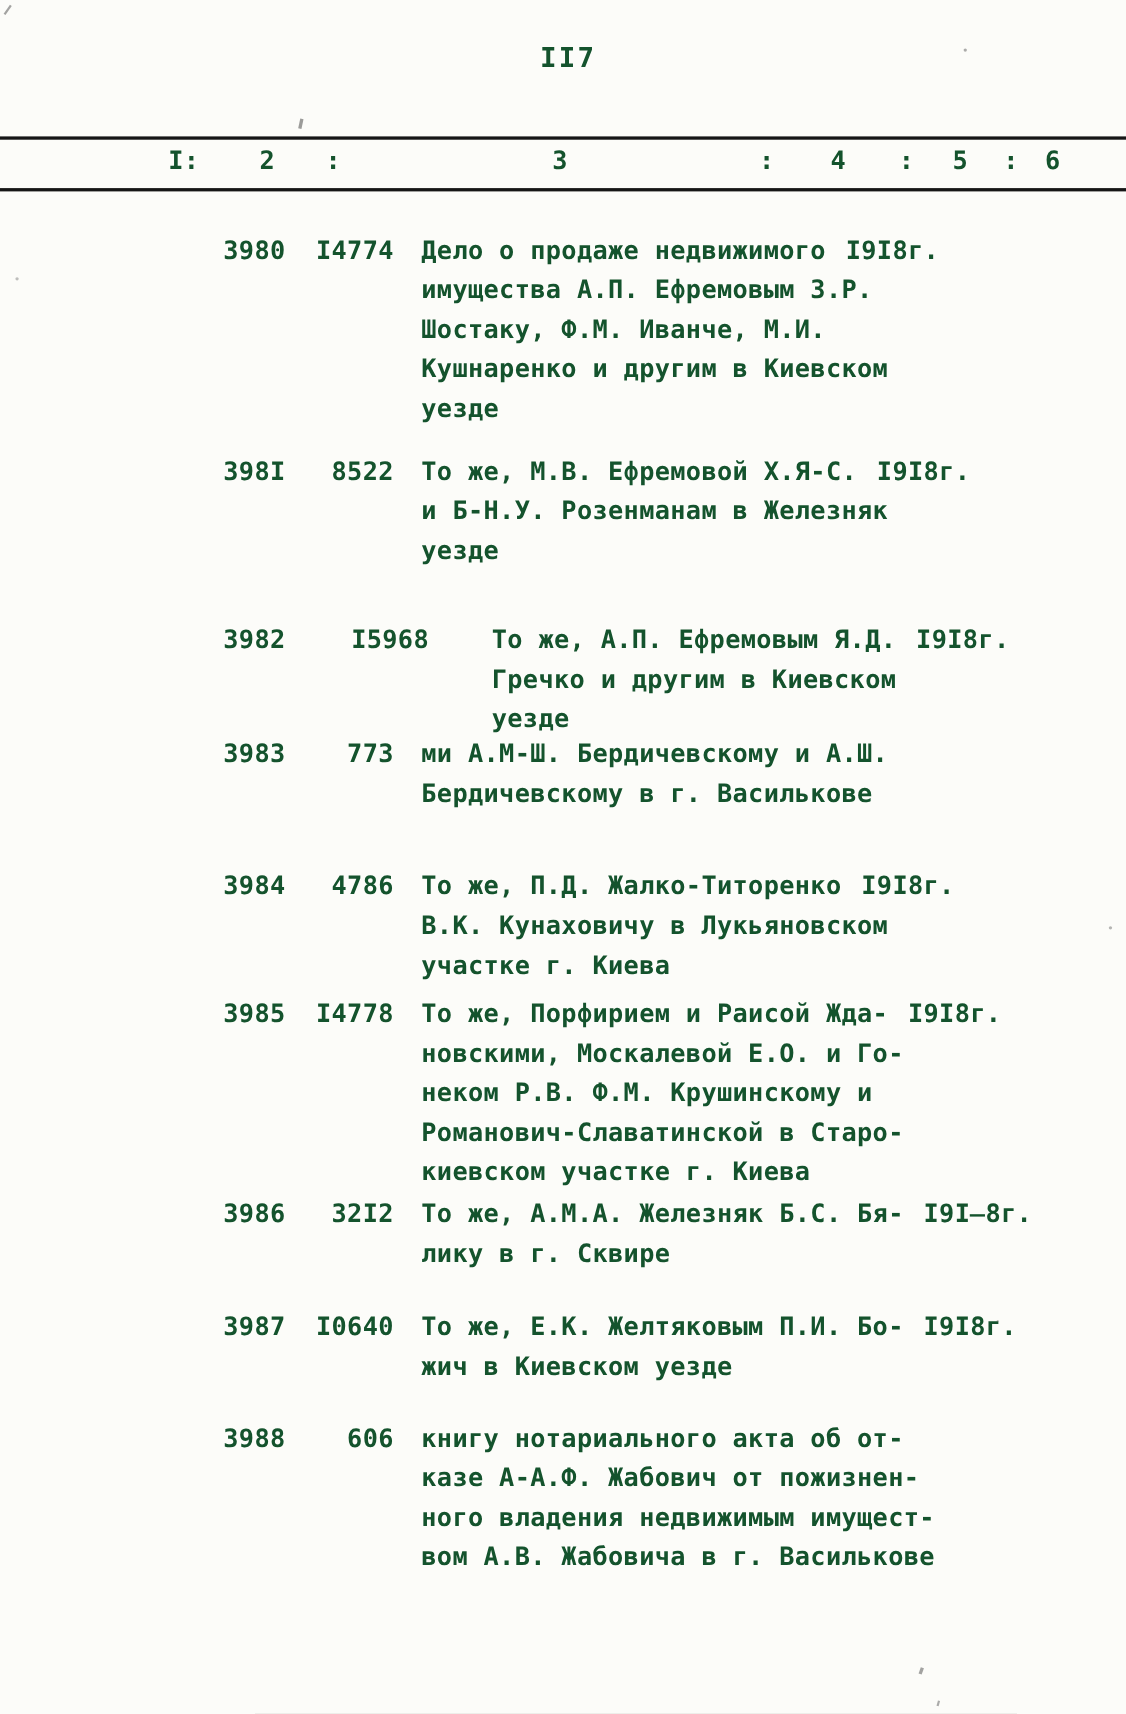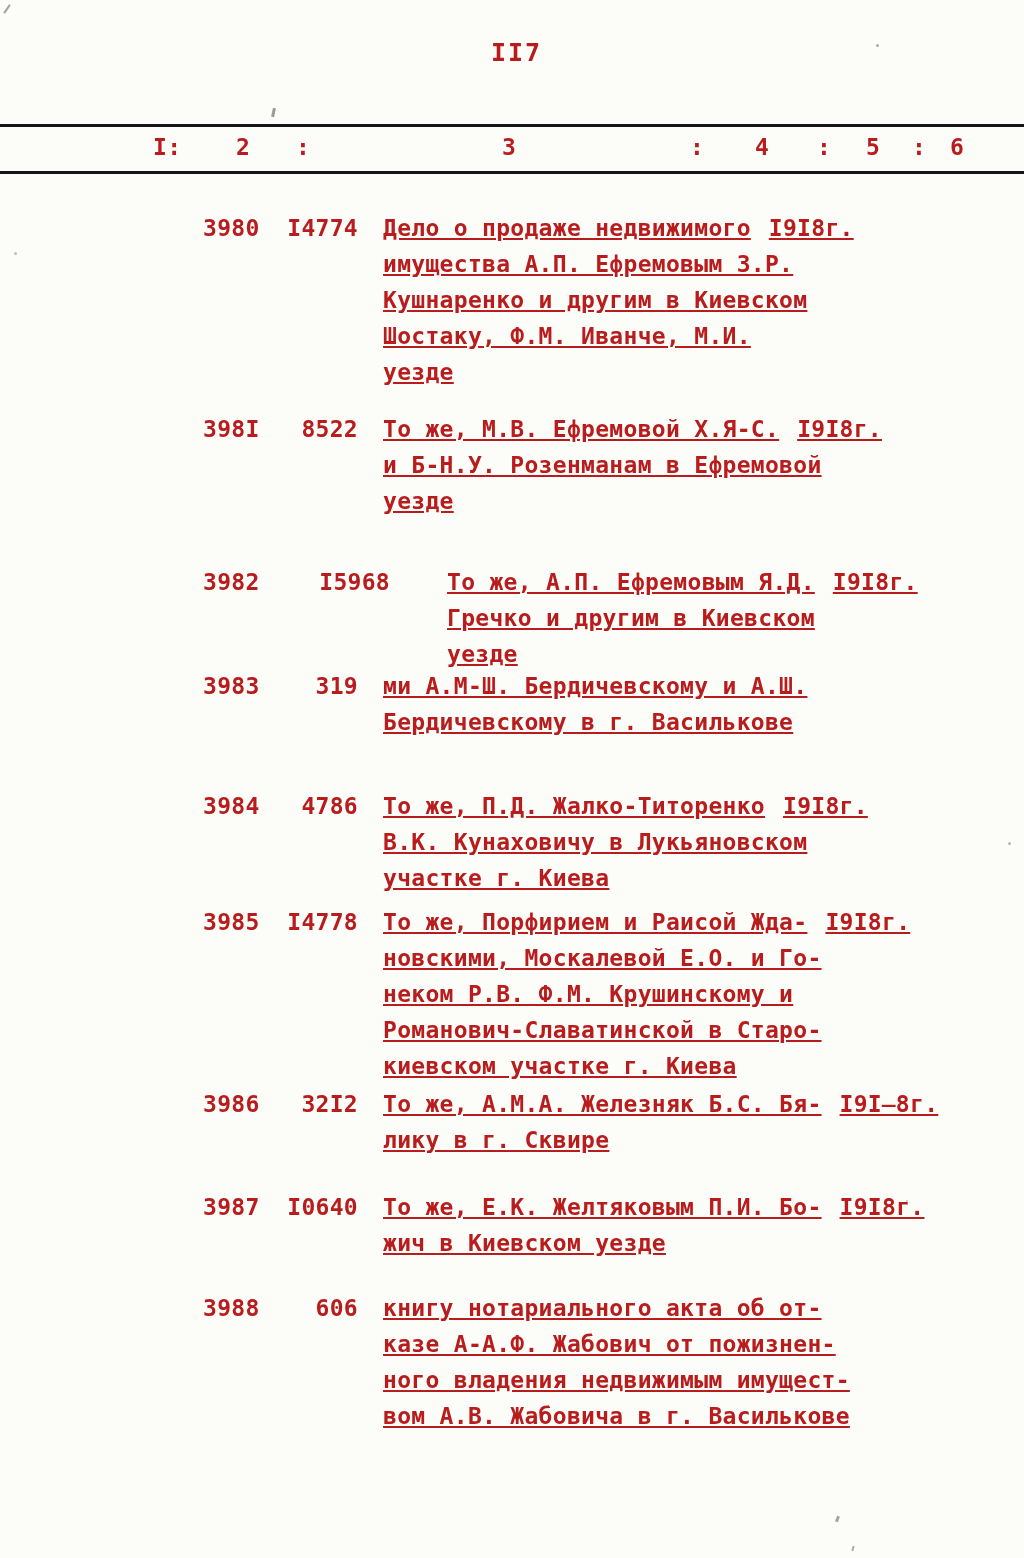--- a/index.html
+++ b/index.html
@@ -4,21 +4,21 @@
 <style>
   html,body{margin:0;padding:0;background:#d8d8d4;}
   .page{
     position:relative;
     width:1024px;height:1558px;
     margin:0 auto;
     background:#fcfcf9;
     overflow:hidden;
     font-family:"DejaVu Sans Mono", monospace;
     font-weight:700;
-    color:#b91c1c;
+    color:#14532d;
   }
   .page-number{
     position:absolute;
     top:38px;left:491px;
     font-size:25px;
     letter-spacing:2px;
   }
   .rule{position:absolute;left:0;width:1024px;background:#161616;}
   .rule-top{top:124px;height:3px;}
   .rule-bottom{top:171px;height:3px;}
@@ -35,21 +35,21 @@
     left:152px;
     display:grid;
     grid-template-columns:86px 72px auto;
     font-size:23px;
     line-height:36px;
     letter-spacing:0.3px;
   }
   .cell-no{padding-left:3px;white-space:nowrap;}
   .cell-file{text-align:right;white-space:nowrap;}
   .cell-desc{padding-left:25px;}
-  .desc-line{white-space:nowrap;text-decoration:underline;}
+  .desc-line{white-space:nowrap;}
   .year{margin-left:18px;}
   .speck{position:absolute;background:#4a4a4a;}
 </style>
 </head>
 <body>
 
 <div class="page">
 
   <div class="page-number">II7</div>
 
@@ -70,49 +70,49 @@
 
   <div class="rule rule-bottom"></div>
 
   <div class="entries" id="rows">
   <div class="entry" style="top: 210px;">
     <div class="cell-no">3980</div>
     <div class="cell-file">I4774</div>
     <div class="cell-desc">
           <div class="desc-line">Дело о продаже недвижимого<span class="year">I9I8г.</span></div>
           <div class="desc-line">имущества А.П. Ефремовым З.Р.</div>
+          <div class="desc-line">Шостаку, Ф.М. Иванче, М.И.</div>
           <div class="desc-line">Кушнаренко и другим в Киевском</div>
-          <div class="desc-line">Шостаку, Ф.М. Иванче, М.И.</div>
           <div class="desc-line">уезде</div>
         </div>
   </div>
 
   <div class="entry" style="top: 411px;">
     <div class="cell-no">398I</div>
     <div class="cell-file">8522</div>
     <div class="cell-desc">
           <div class="desc-line">То же, М.В. Ефремовой Х.Я-С.<span class="year">I9I8г.</span></div>
-          <div class="desc-line">и Б-Н.У. Розенманам в Ефремовой</div>
+          <div class="desc-line">и Б-Н.У. Розенманам в Железняк</div>
           <div class="desc-line">уезде</div>
         </div>
   </div>
 
   <div class="entry" style="top: 564px; gap: 32px;">
     <div class="cell-no">3982</div>
     <div class="cell-file">I5968</div>
     <div class="cell-desc">
           <div class="desc-line">То же, А.П. Ефремовым Я.Д.<span class="year">I9I8г.</span></div>
           <div class="desc-line">Гречко и другим в Киевском</div>
           <div class="desc-line">уезде</div>
         </div>
   </div>
 
   <div class="entry" style="top: 668px;">
     <div class="cell-no">3983</div>
-    <div class="cell-file">319</div>
+    <div class="cell-file">773</div>
     <div class="cell-desc">
           <div class="desc-line">ми А.М-Ш. Бердичевскому и А.Ш.</div>
           <div class="desc-line">Бердичевскому в г. Василькове</div>
         </div>
   </div>
 
   <div class="entry" style="top: 788px;">
     <div class="cell-no">3984</div>
     <div class="cell-file">4786</div>
     <div class="cell-desc">

